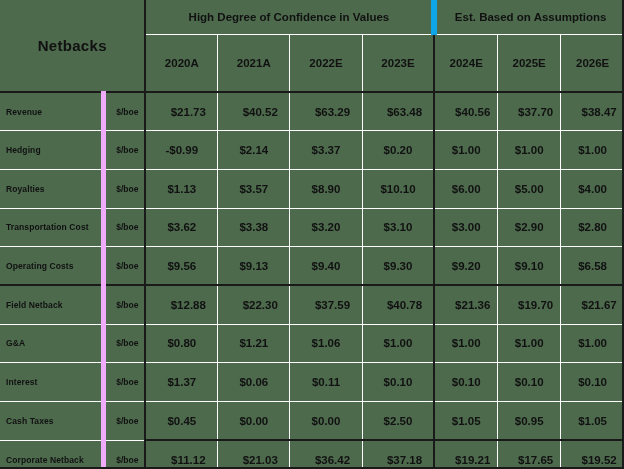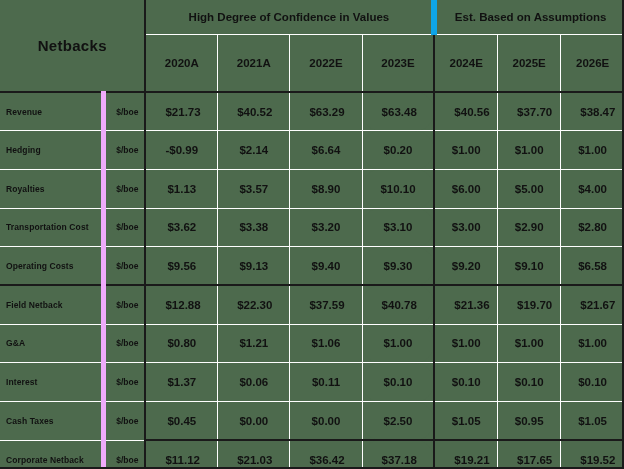--- a/index.html
+++ b/index.html
@@ -90,21 +90,21 @@
     font-size: 11.5px;
     text-align: center;
     vertical-align: middle;
     border-right: 1px solid #ffffff;
     border-bottom: 1px solid #ffffff;
   }
   td.num.sep-right { border-right: 2px solid #1a1a1a; border-radius: 19px; }
   td.num.last      { border-right: none; }
 
   
-  tr.total td.num { text-align: left; padding-left: 19px; }
+  tr.total td.num { text-align: center; padding-left: 19px; }
   tr.rule-all td { border-top: 2px solid #1a1a1a; }
   tr.rule-nums td.num { border-top: 2px solid #1a1a1a; }
   tbody tr:last-child td { border-bottom: none; }
 </style>
 </head>
 <body>
 
 <div id="page">
   <table class="netbacks">
     <colgroup>
@@ -144,21 +144,21 @@
           <td class="num sep-right">$63.48</td>
           <td class="num">$40.56</td>
           <td class="num">$37.70</td>
           <td class="num last">$38.47</td>
         </tr>
         <tr>
           <td class="lbl">Hedging</td>
           <td class="unit">$/boe</td>
           <td class="num">-$0.99</td>
           <td class="num">$2.14</td>
-          <td class="num">$6.64</td>
+          <td class="num">$3.37</td>
           <td class="num sep-right">$0.20</td>
           <td class="num">$1.00</td>
           <td class="num">$1.00</td>
           <td class="num last">$1.00</td>
         </tr>
         <tr>
           <td class="lbl">Royalties</td>
           <td class="unit">$/boe</td>
           <td class="num">$1.13</td>
           <td class="num">$3.57</td>

